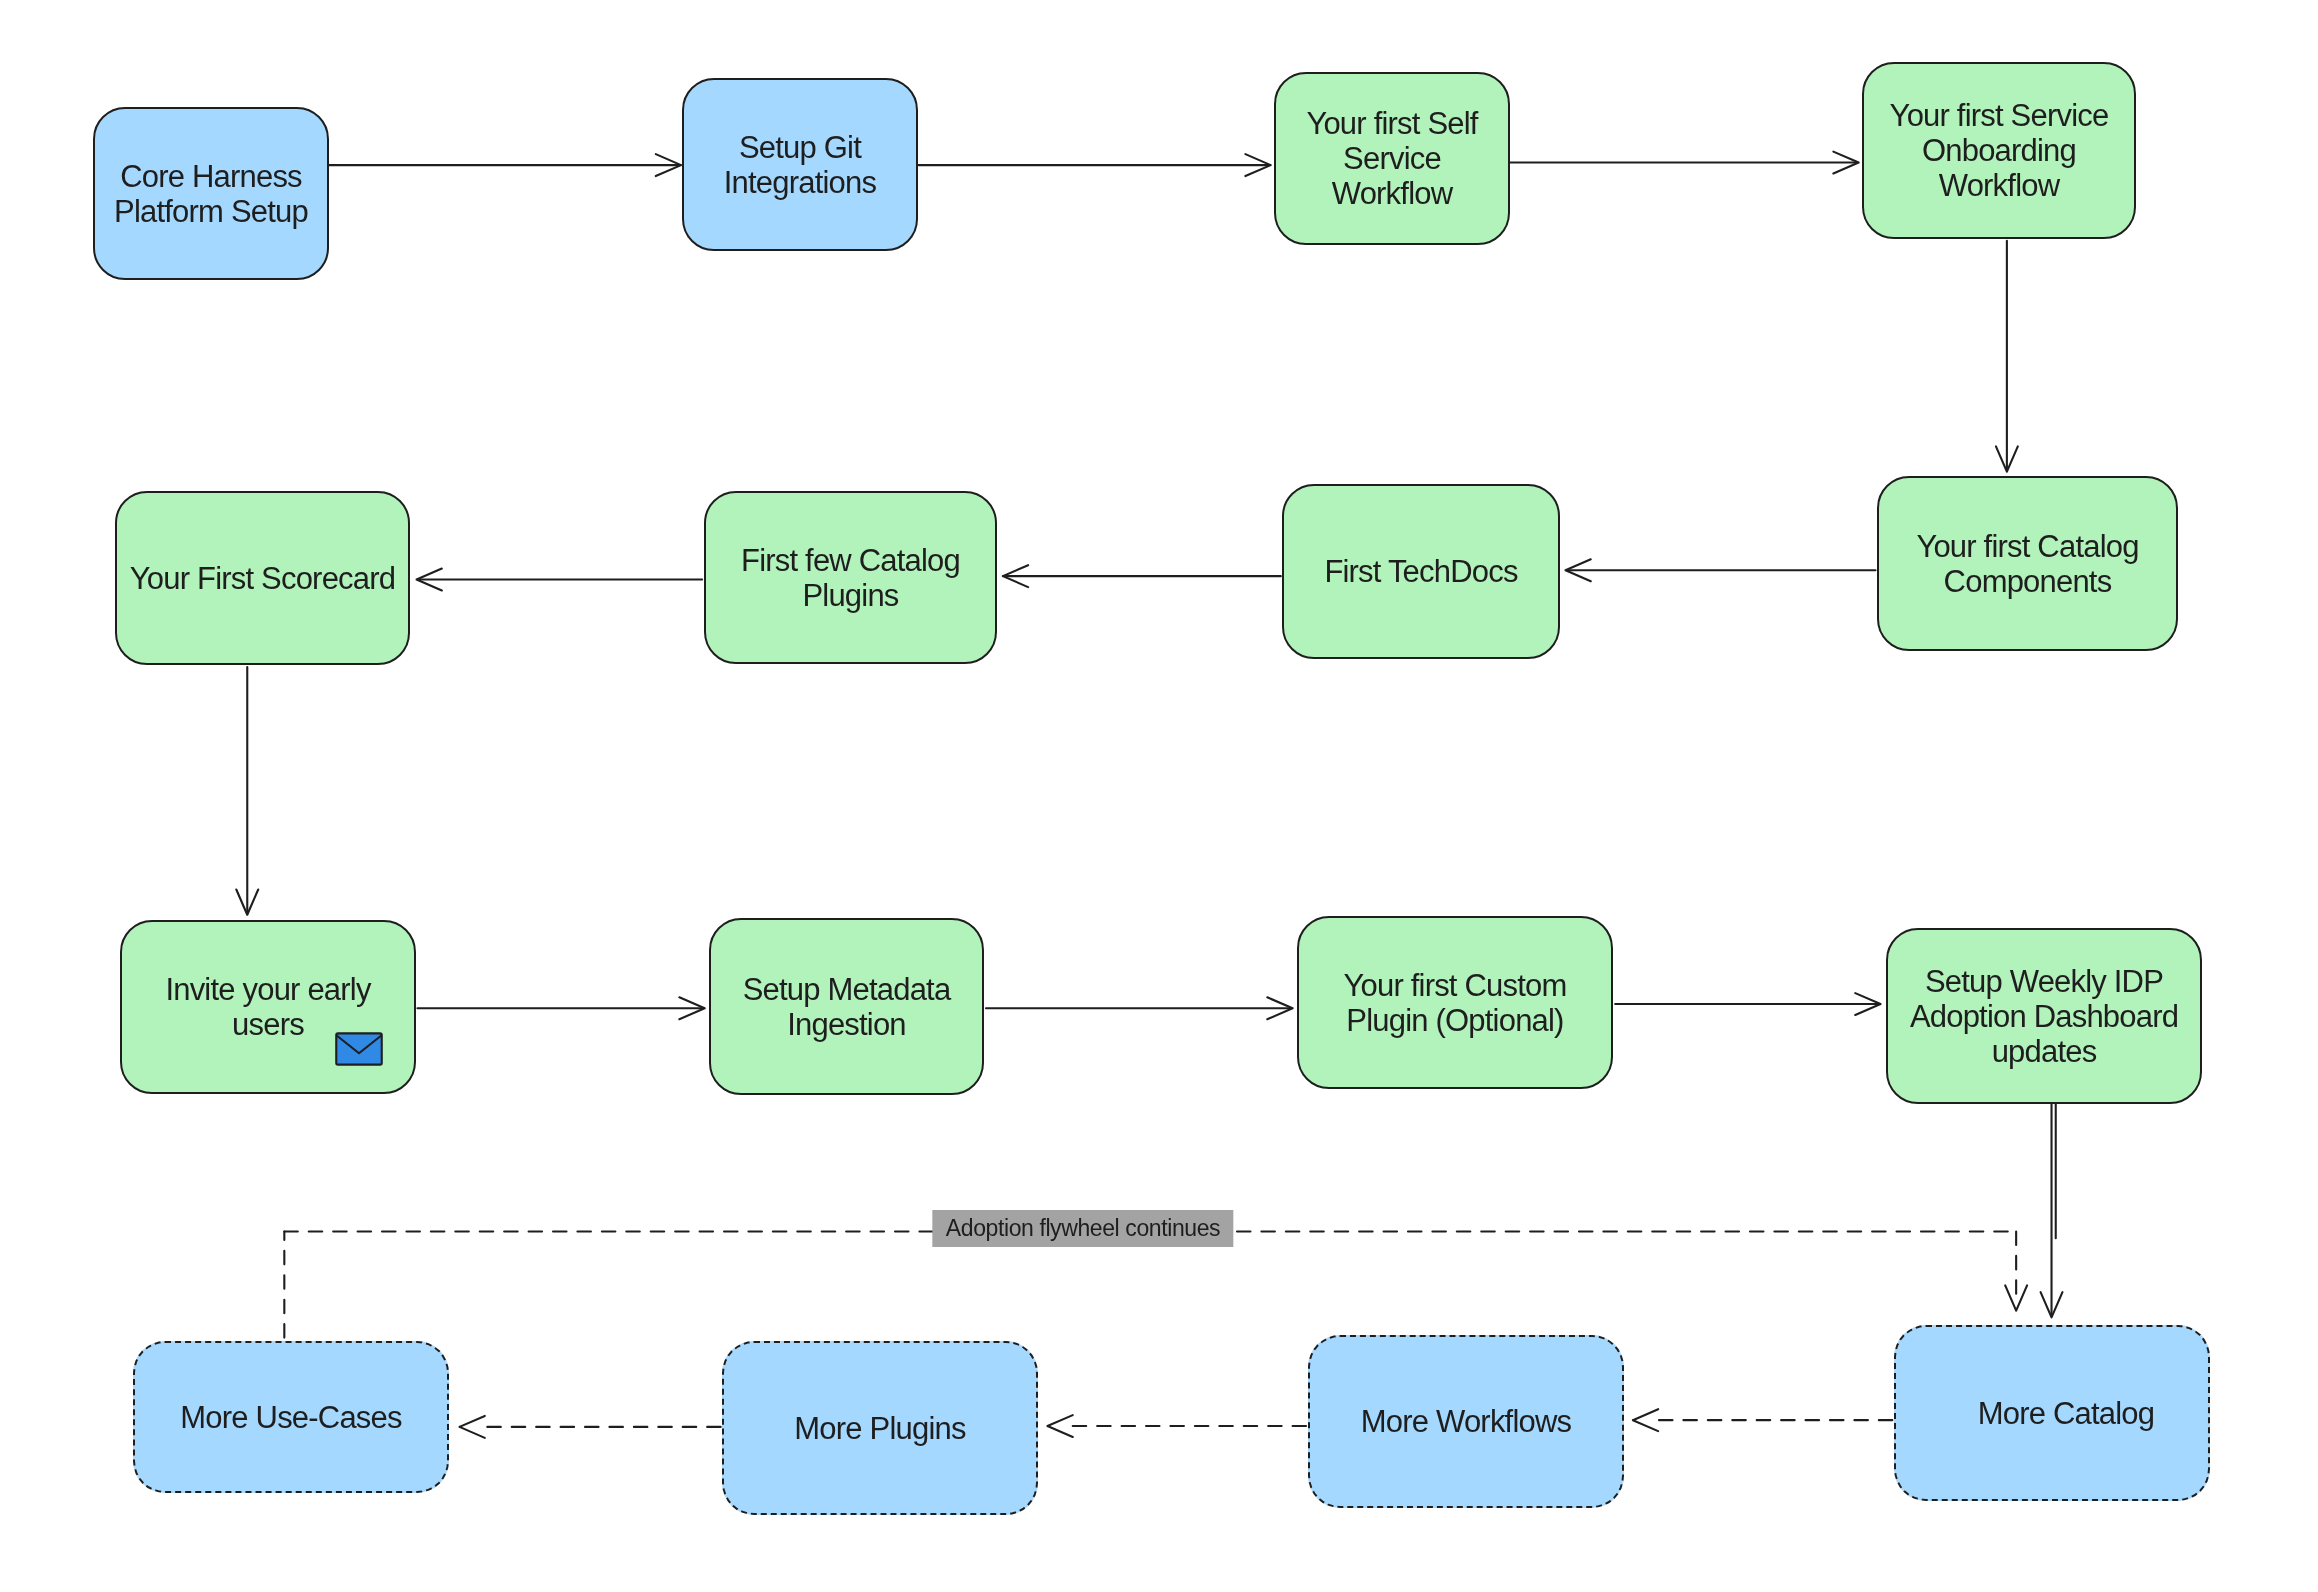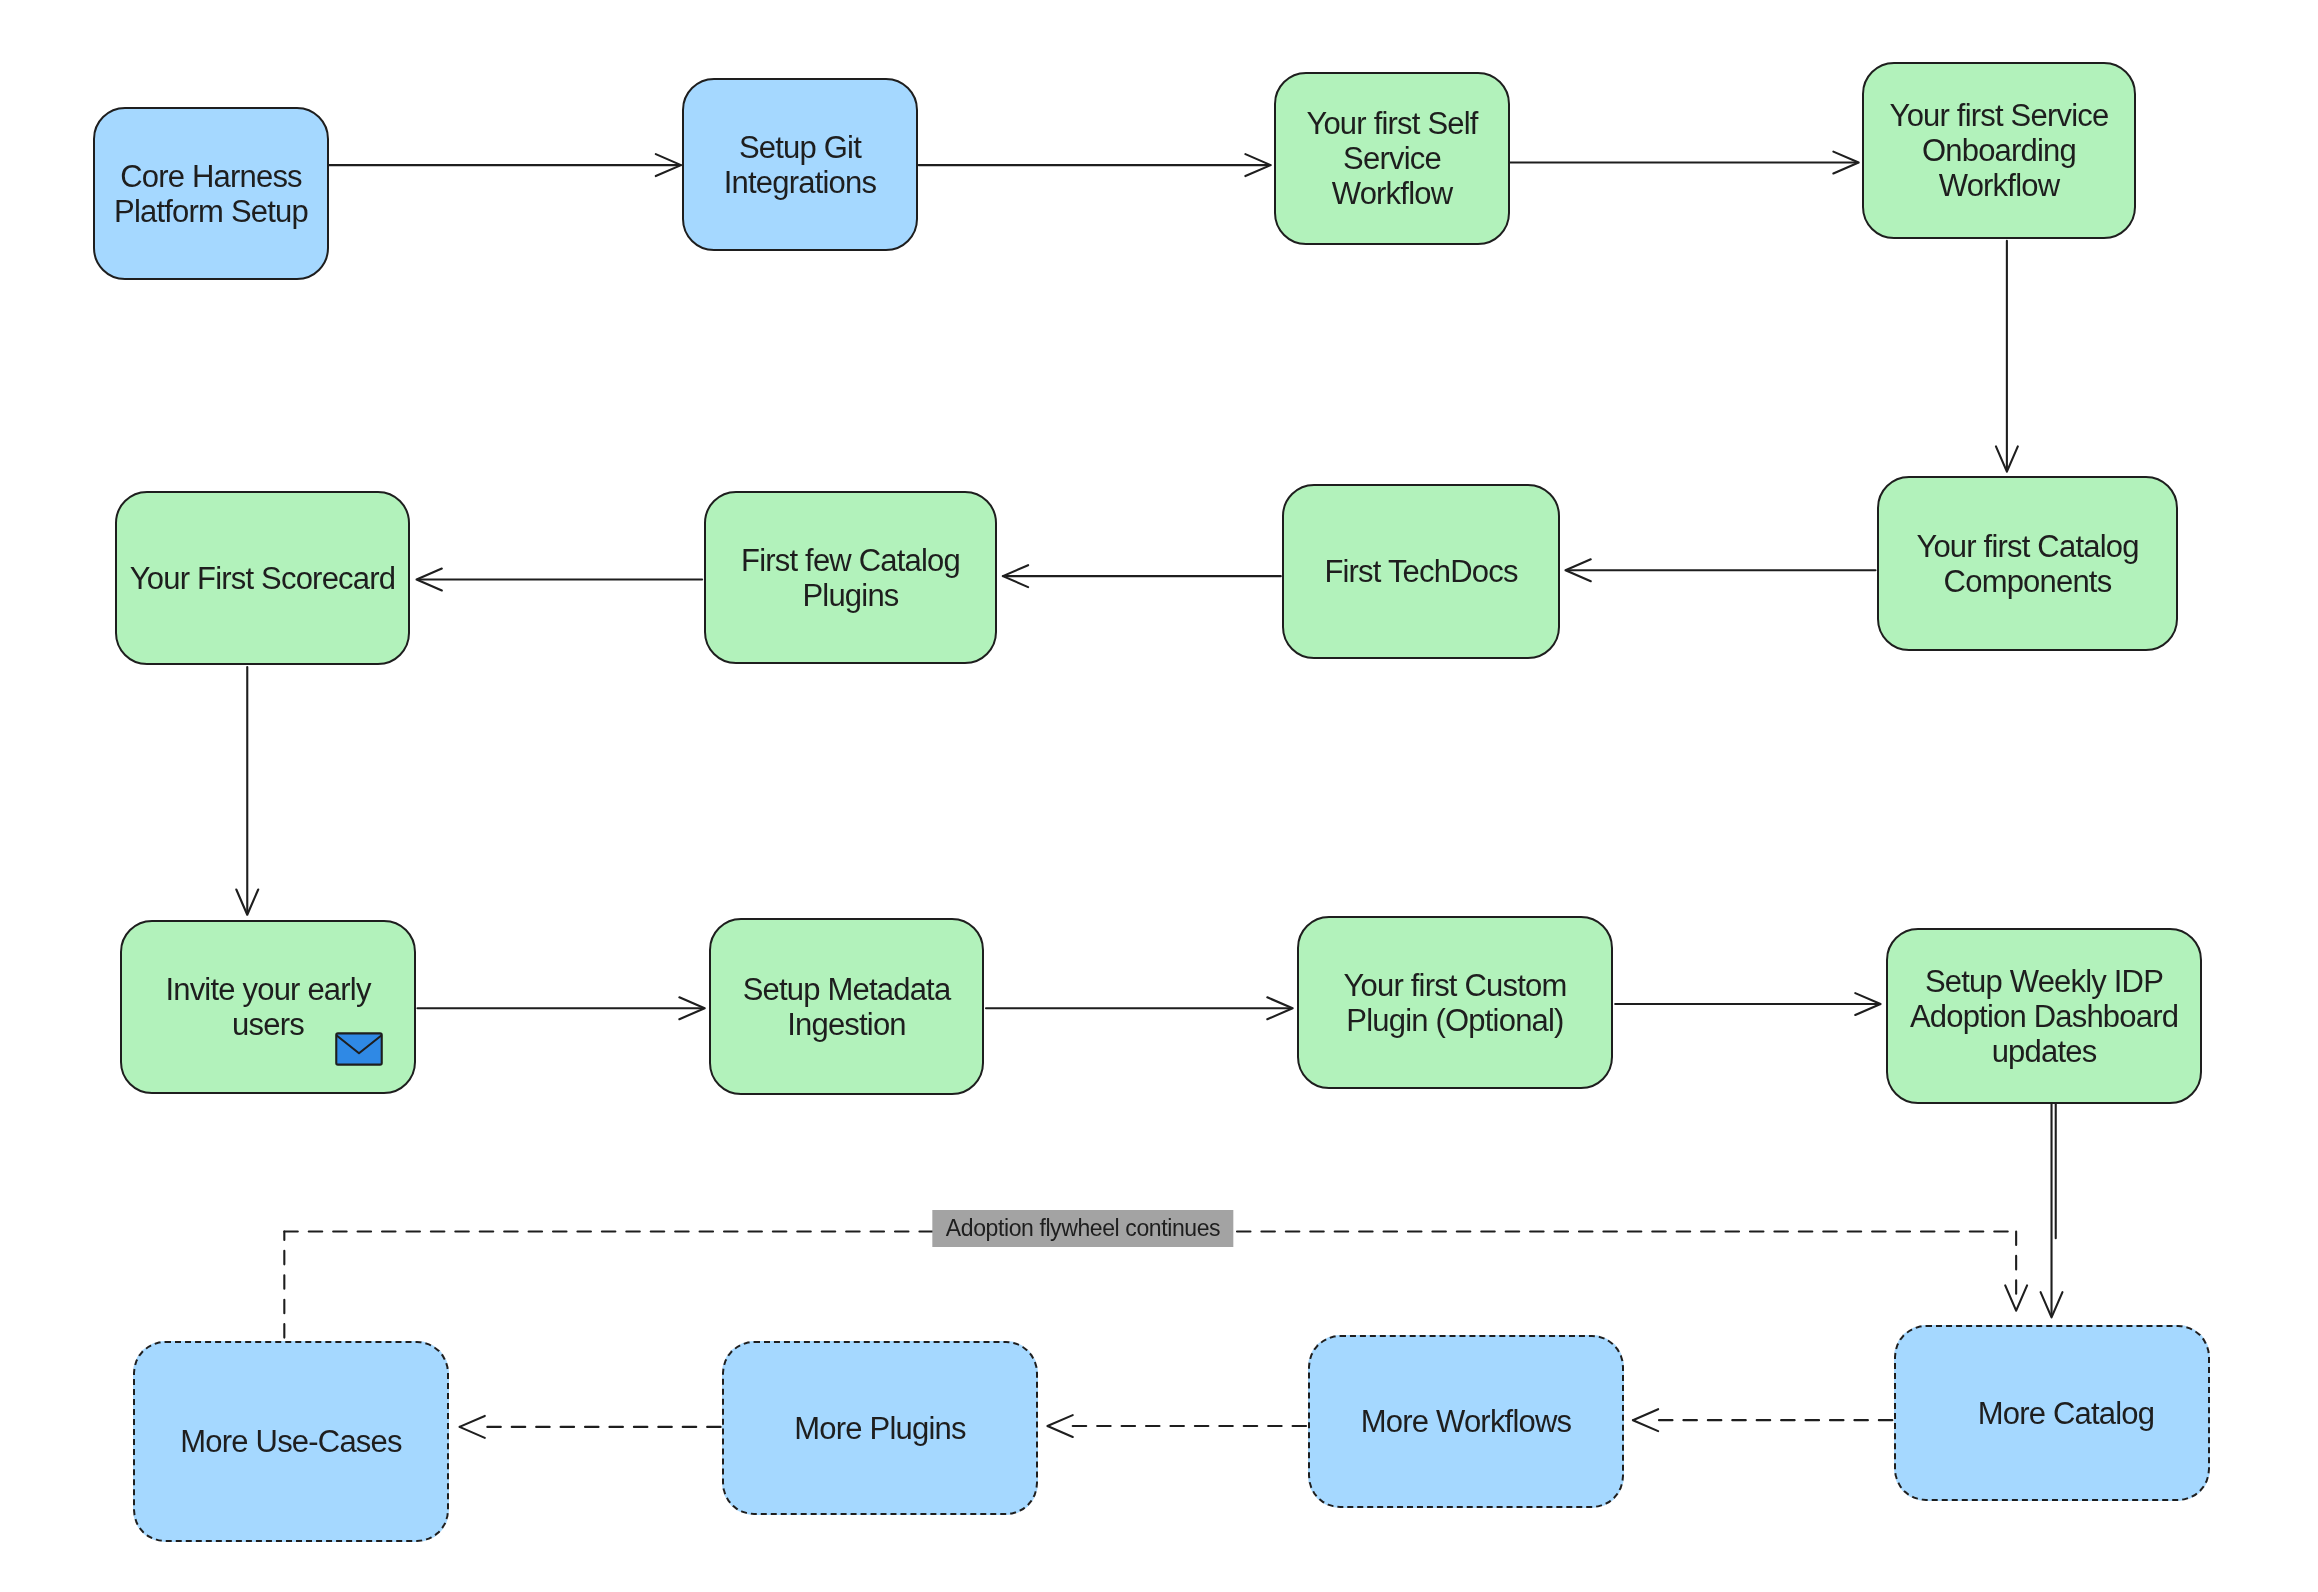--- a/index.html
+++ b/index.html
@@ -141,18 +141,18 @@
 Ingestion</div>
   <div class="node fill-green border-solid" style="left:1297px;top:916px;width:316px;height:173px;">Your first Custom
 Plugin (Optional)</div>
   <div class="node fill-green border-solid" style="left:1886px;top:904px;width:316px;height:176px;margin-top:24px;">Setup Weekly IDP
 Adoption Dashboard
 updates</div>
 
   <div class="node fill-blue border-dashed" style="left:1894px;top:1325px;width:316px;height:176px;padding-left:28px;">More Catalog</div>
   <div class="node fill-blue border-dashed" style="left:1308px;top:1335px;width:316px;height:173px;">More Workflows</div>
   <div class="node fill-blue border-dashed" style="left:722px;top:1341px;width:316px;height:174px;">More Plugins</div>
-  <div class="node fill-blue border-dashed" style="left:133px;top:1341px;width:316px;height:201px;">More Use-Cases</div>
+  <div class="node fill-blue border-dashed" style="left:133px;top:1341px;width:316px;height:152px;">More Use-Cases</div>
 
   <div id="flywheel-label">Adoption flywheel continues</div>
 
 </div>
 
 
 </body></html>

